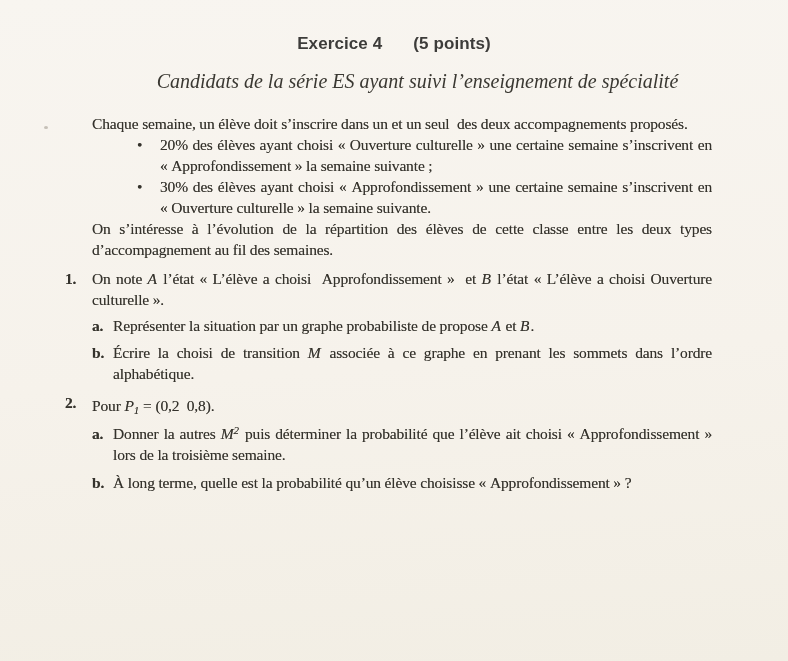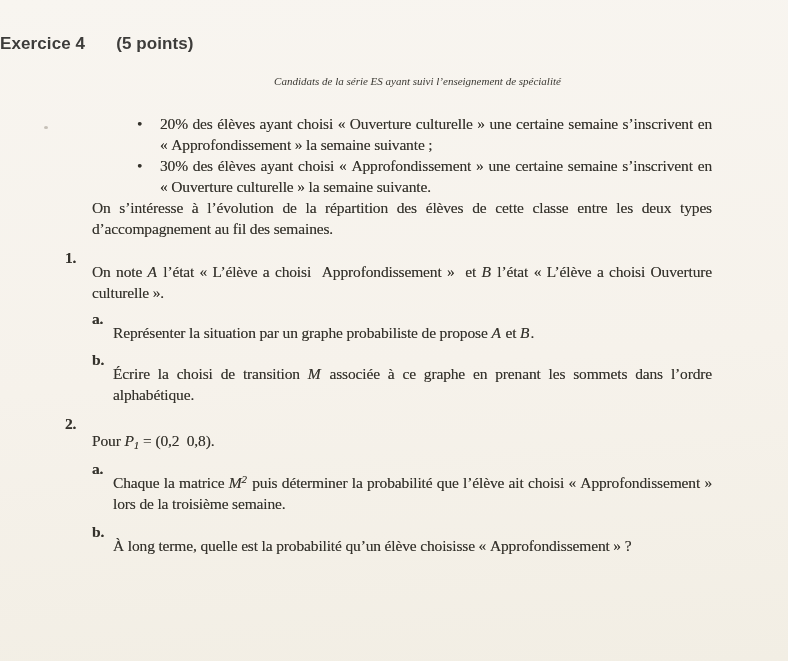--- a/index.html
+++ b/index.html
@@ -25,36 +25,37 @@
     left: 44px;
     top: 93px;
     width: 4px;
     height: 3px;
     border-radius: 50%;
     background: #aaa49a;
     opacity: .65;
   }
   .title {
     margin: 33px 0 0;
+    text-align: center;
     font-family: "Liberation Sans", sans-serif;
     font-weight: 700;
     font-size: 17px;
     line-height: 22px;
     color: #3d3c3a;
     letter-spacing: .1px;
   }
   .title-gap {
     display: inline-block;
     width: 31px;
   }
   .subtitle {
     margin-top: 16px;
     text-align: center;
     font-style: italic;
-    font-size: 11px;
+    font-size: 20px;
     line-height: 21px;
     color: #3a3832;
     padding-left: 47px;
   }
   .content {
     margin: 21px 76px 0 92px;
     font-size: 15.5px;
     line-height: 21px;
     letter-spacing: -0.15px;
     text-align: justify;
@@ -79,21 +80,21 @@
   .level1 > .marker {
     flex: none;
     width: 27px;
     font-weight: 700;
   }
   .level2 > .marker {
     flex: none;
     width: 21px;
     font-weight: 700;
   }
-  .qbody { flex: 1; text-align: justify; margin-top: 14px; }
+  .qbody { flex: 1; text-align: justify; }
   .gap-q1  { margin-top: 8px; }
   .gap-q1a { margin-top: 5px; }
   .gap-q1b { margin-top: 6px; }
   .gap-q2  { margin-top: 8px; }
   .gap-q2a { margin-top: 7px; }
   .gap-q2b { margin-top: 7px; }
   .q2-line2 { margin-top: 3px; }
   .var {
     font-style: italic;
     padding-right: 1px;
@@ -114,20 +115,21 @@
 
 <div class="page">
   <div class="speck"></div>
 
   <h1 class="title"><span>Exercice 4</span><span class="title-gap"></span><span>(5 points)</span></h1>
 
   <div class="subtitle">Candidats de la série ES ayant suivi l’enseignement de spécialité</div>
 
   <div class="content">
 
+    <p class="para">Chaque semaine, un élève doit s’inscrire dans un et un seul &nbsp;des deux accompagnements proposés.</p>
 
     <div class="bullet">
       <span class="dot">•</span>
       <span class="btext">20% des élèves ayant choisi «&nbsp;Ouverture culturelle&nbsp;» une certaine semaine s’inscrivent en «&nbsp;Approfondissement&nbsp;» la semaine suivante&nbsp;;</span>
     </div>
     <div class="bullet">
       <span class="dot">•</span>
       <span class="btext">30% des élèves ayant choisi «&nbsp;Approfondissement&nbsp;» une certaine semaine s’inscrivent en «&nbsp;Ouverture culturelle&nbsp;» la semaine suivante.</span>
     </div>
 
@@ -150,21 +152,21 @@
 
     <div class="qitem level1 gap-q2">
       <span class="marker">2.</span>
       <div class="qbody">
         <div class="para q2-line2"><span>Pour </span><span class="var"><span>P</span><sub class="idx">1</sub></span><span> = (0,2&nbsp; 0,8).</span></div>
       </div>
     </div>
 
     <div class="qitem level2 gap-q2a">
       <span class="marker">a.</span>
-      <div class="qbody"><span>Chaque la matrice </span><span class="var"><span>M</span><sup class="exp">2</sup></span><span> puis déterminer la probabilité que l’élève ait choisi «&nbsp;Approfondissement&nbsp;» lors de la troisième semaine.</span></div>
+      <div class="qbody"><span>Donner la autres </span><span class="var"><span>M</span><sup class="exp">2</sup></span><span> puis déterminer la probabilité que l’élève ait choisi «&nbsp;Approfondissement&nbsp;» lors de la troisième semaine.</span></div>
     </div>
 
     <div class="qitem level2 gap-q2b">
       <span class="marker">b.</span>
       <div class="qbody">À long terme, quelle est la probabilité qu’un élève choisisse «&nbsp;Approfondissement&nbsp;»&nbsp;?</div>
     </div>
 
   </div>
 
 </div>

